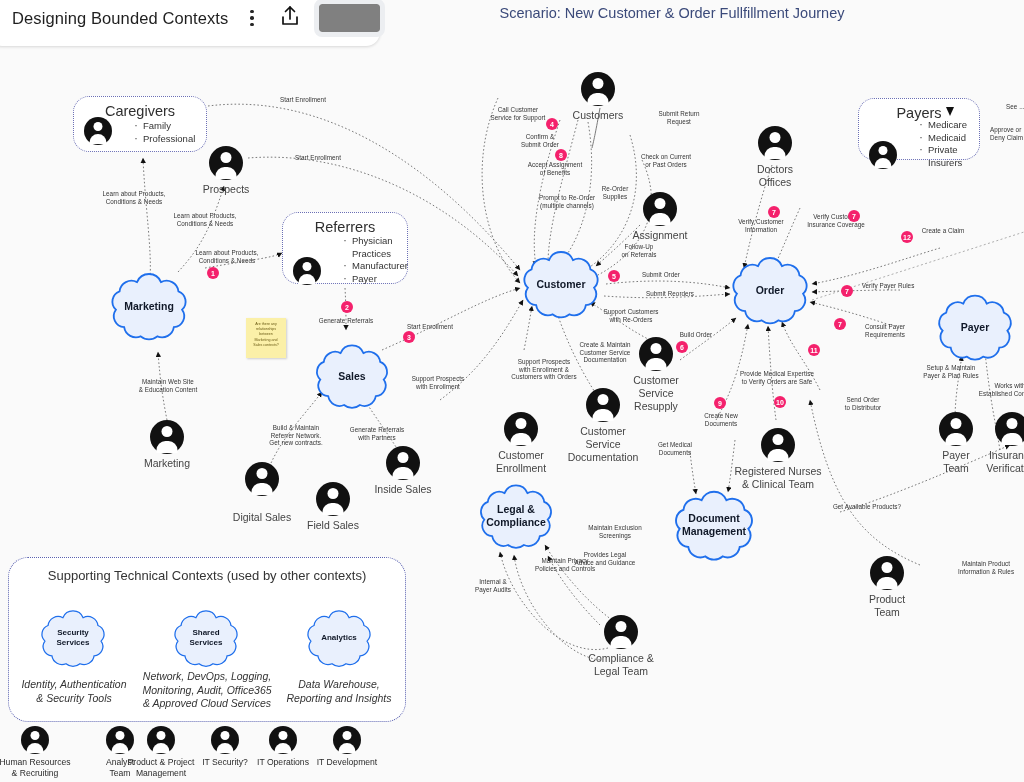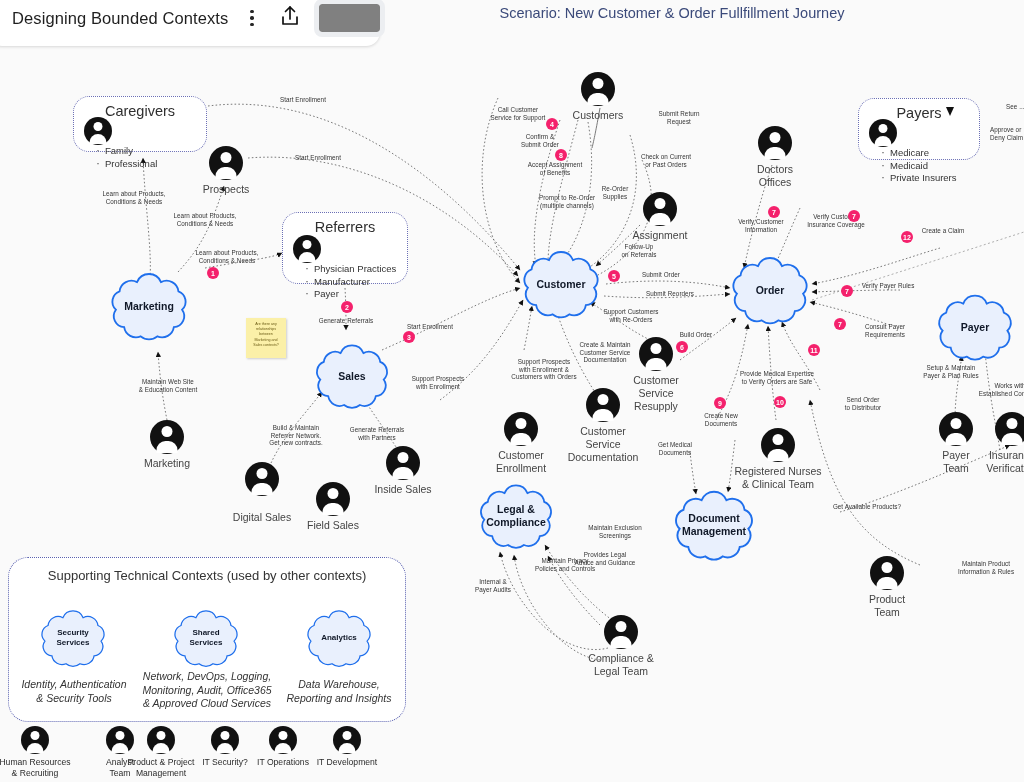--- a/index.html
+++ b/index.html
@@ -55,21 +55,21 @@
   .cloud{position:absolute;display:flex;align-items:center;justify-content:center;text-align:center;}
   .cloud .lbl{position:relative;z-index:2;font-size:10.5px;font-weight:bold;color:#101828;line-height:13px;}
   .cloud svg{position:absolute;left:0;top:0;}
 
   
   .card{
     position:absolute;border:1.4px dotted #6b6fb5;border-radius:16px;background:#fff;
     box-sizing:border-box;
   }
   .card .card-title{text-align:center;font-size:14.5px;color:#2f2f2f;padding-top:6px;}
-  .card .card-body{display:flex;align-items:flex-start;padding:0 10px;flex-direction:column;}
+  .card .card-body{display:flex;align-items:flex-end;padding:0 10px;}
   .card .card-body .av2{width:28px;height:28px;border-radius:50%;background:#111;position:relative;flex:0 0 auto;margin-right:10px;}
   .card .card-body .av2::before{content:"";position:absolute;left:50%;top:5px;transform:translateX(-50%);
      width:9px;height:9px;border-radius:50%;background:#fff;}
   .card .card-body .av2::after{content:"";position:absolute;left:50%;bottom:1.5px;transform:translateX(-50%);
      width:17px;height:10px;border-radius:9px 9px 0 0;background:#fff;}
   .card ul{margin:0;padding:0 0 0 12px;list-style:none;}
   .card li{font-size:9.5px;line-height:12.5px;color:#333;position:relative;padding-left:9px;}
   .card li::before{content:"·";position:absolute;left:0;top:-1px;font-size:12px;color:#555;}
 
   

